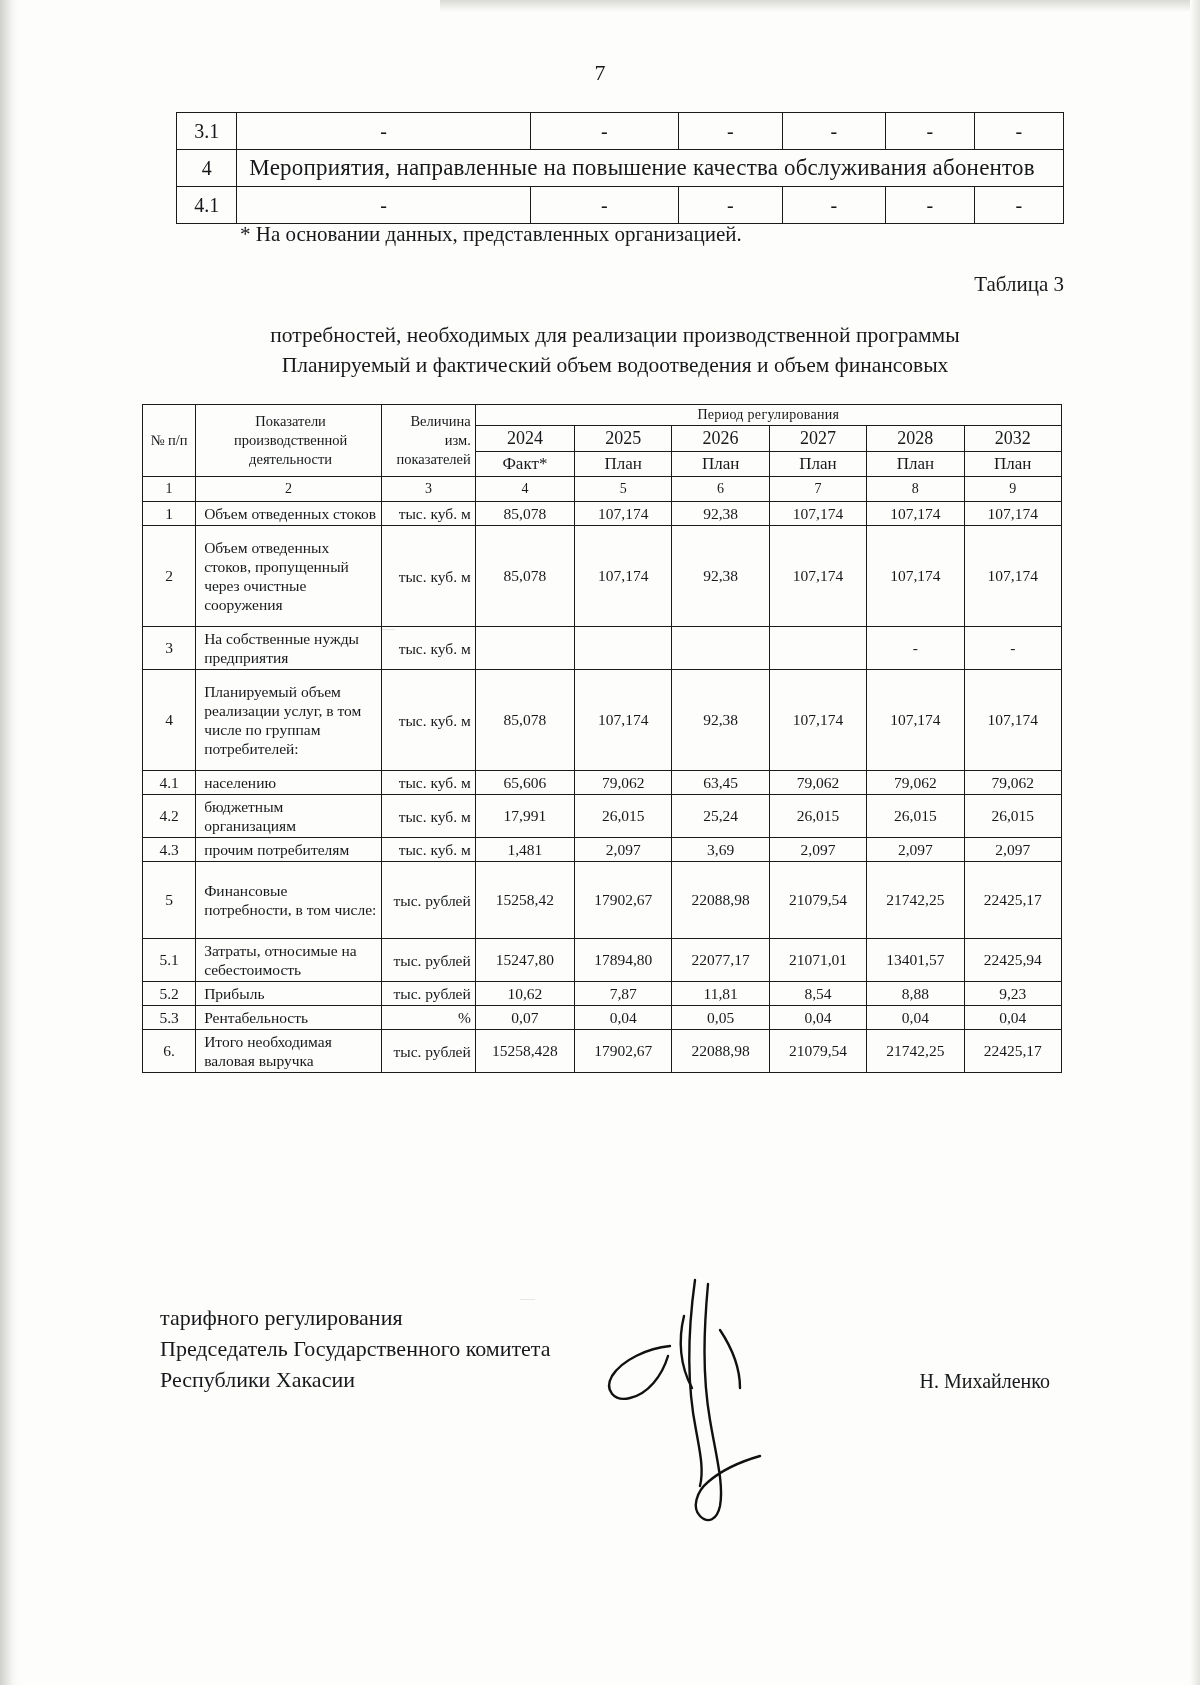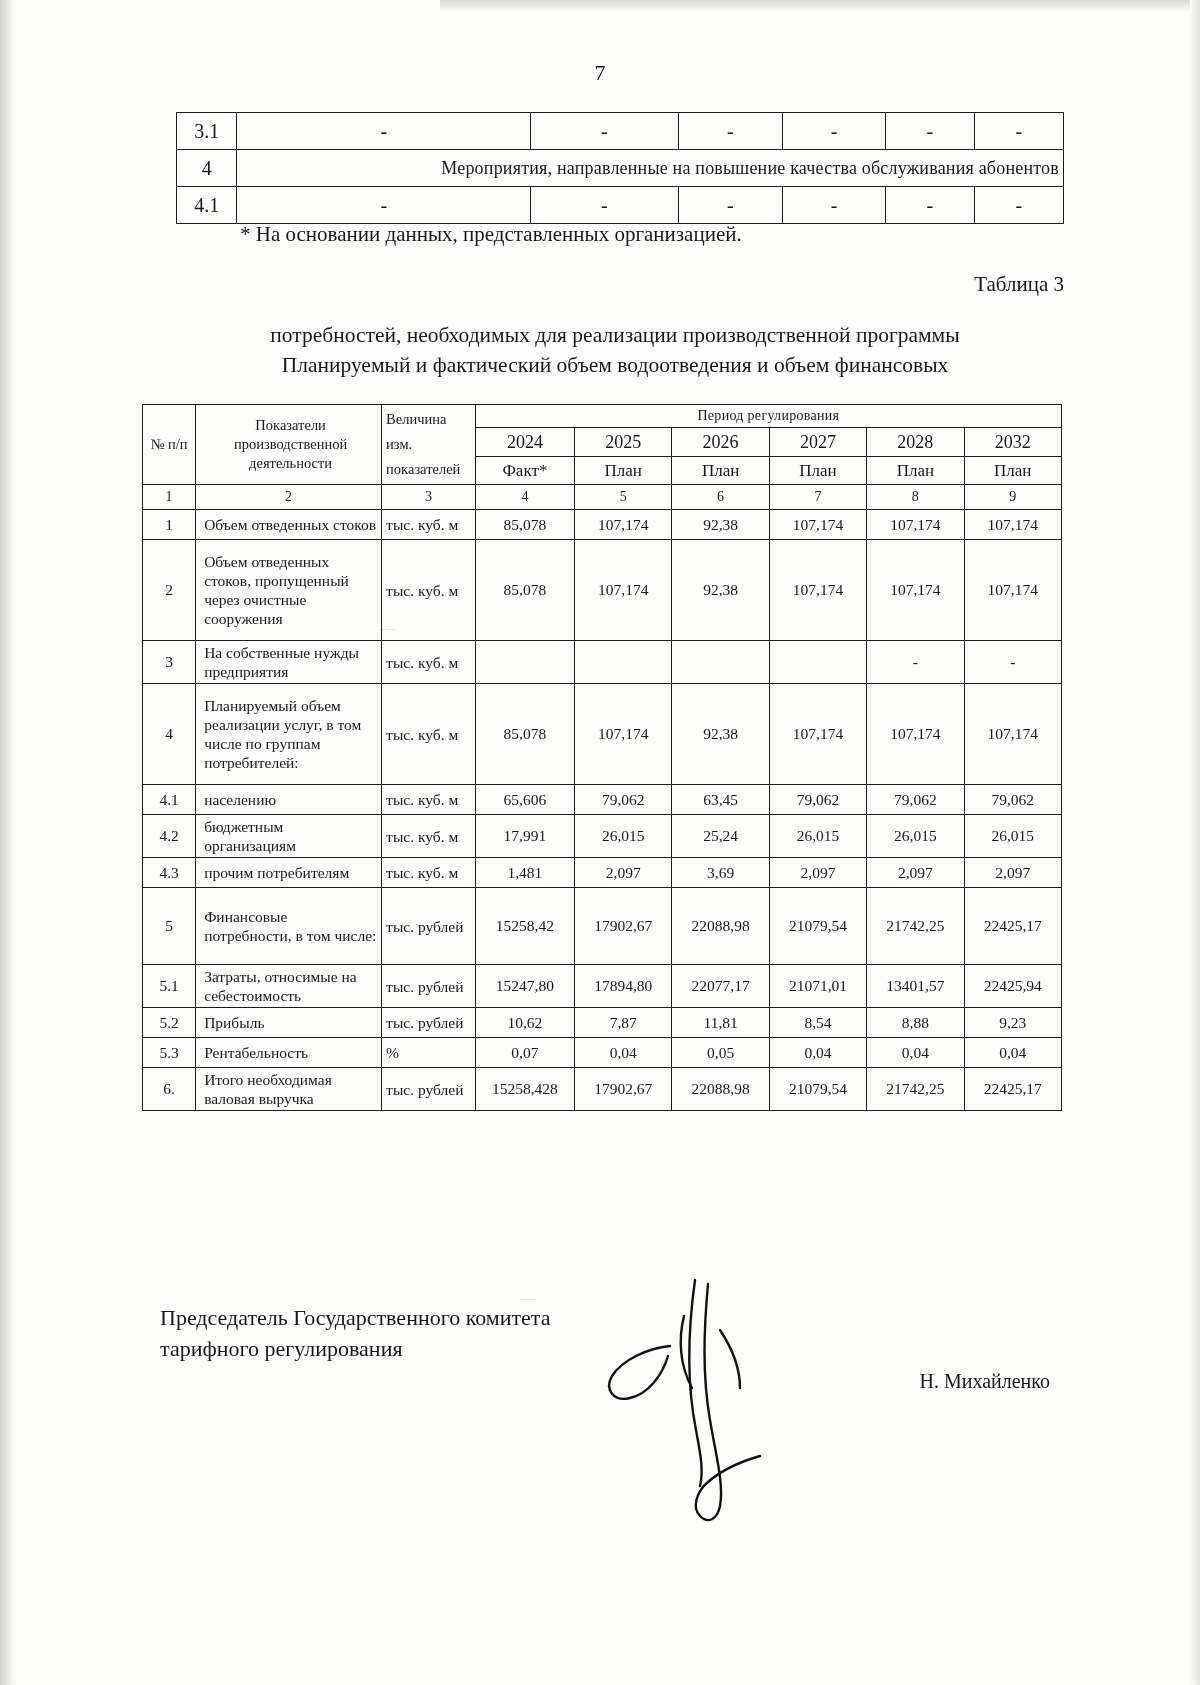--- a/index.html
+++ b/index.html
@@ -62,23 +62,23 @@
   }
   .top-table td {
     border: 1.6px solid #1b1b1b;
     height: 34px;
     text-align: center;
     vertical-align: middle;
     padding: 1px 4px;
   }
   .top-table td.num { width: 56px; }
   .top-table td.wide-label {
-    text-align: right;
+    text-align: left;
     padding-left: 12px;
-    font-size: 18px;
+    font-size: 23px;
     letter-spacing: 0.2px;
   }
 
   .footnote-1 {
     position: absolute;
     left: 240px;
     top: 222px;
     font-size: 21px;
   }
 
@@ -109,21 +109,21 @@
     font-size: 15.5px;
   }
   .main-table td, .main-table th {
     border: 1.5px solid #1b1b1b;
     vertical-align: middle;
     padding: 2px 4px;
     font-weight: normal;
   }
   .main-table .c-no { width: 52px; text-align: center; }
   .main-table .c-ind { width: 192px; text-align: left; padding-left: 8px; line-height: 19px; }
-  .main-table .c-unit { width: 88px; text-align: left; line-height: 25px; }
+  .main-table .c-unit { width: 88px; text-align: right; line-height: 19px; }
   .main-table .c-val { width: 98px; text-align: center; }
 
   .main-table .hdr-center { text-align: center; }
   .hdr-period {
     font-size: 14px;
     letter-spacing: 0.3px;
   }
   .hdr-small {
     font-size: 14.5px;
     line-height: 17px;
@@ -398,22 +398,23 @@
         <td class="c-val">22088,98</td>
         <td class="c-val">21079,54</td>
         <td class="c-val">21742,25</td>
         <td class="c-val">22425,17</td>
       </tr>
     </tbody>
   </table>
 
 
   <div class="signature-block">
+    <div>тарифного регулирования</div>
     <div>Председатель Государственного комитета</div>
-    <div>тарифного регулирования</div>
+    <div>Республики Хакасии</div>
   </div>
 
   <div class="signer-name">Н. Михайленко</div>
 
   <svg class="signature-mark" viewBox="0 0 220 260">
     <g fill="none" stroke="#111" stroke-width="2.4" stroke-linecap="round">
       <path d="M95 10 C88 60, 86 110, 96 160 C100 182, 104 200, 100 216"></path>
       <path d="M108 14 C104 58, 102 104, 110 150 C116 186, 124 214, 120 236 C117 250, 108 254, 100 246 C92 238, 96 222, 108 212 C124 198, 146 190, 160 186"></path>
       <path d="M70 76 C48 78, 22 90, 12 106 C4 120, 14 132, 30 128 C48 124, 62 106, 68 86"></path>
       <path d="M84 46 C78 70, 80 96, 92 118"></path>

